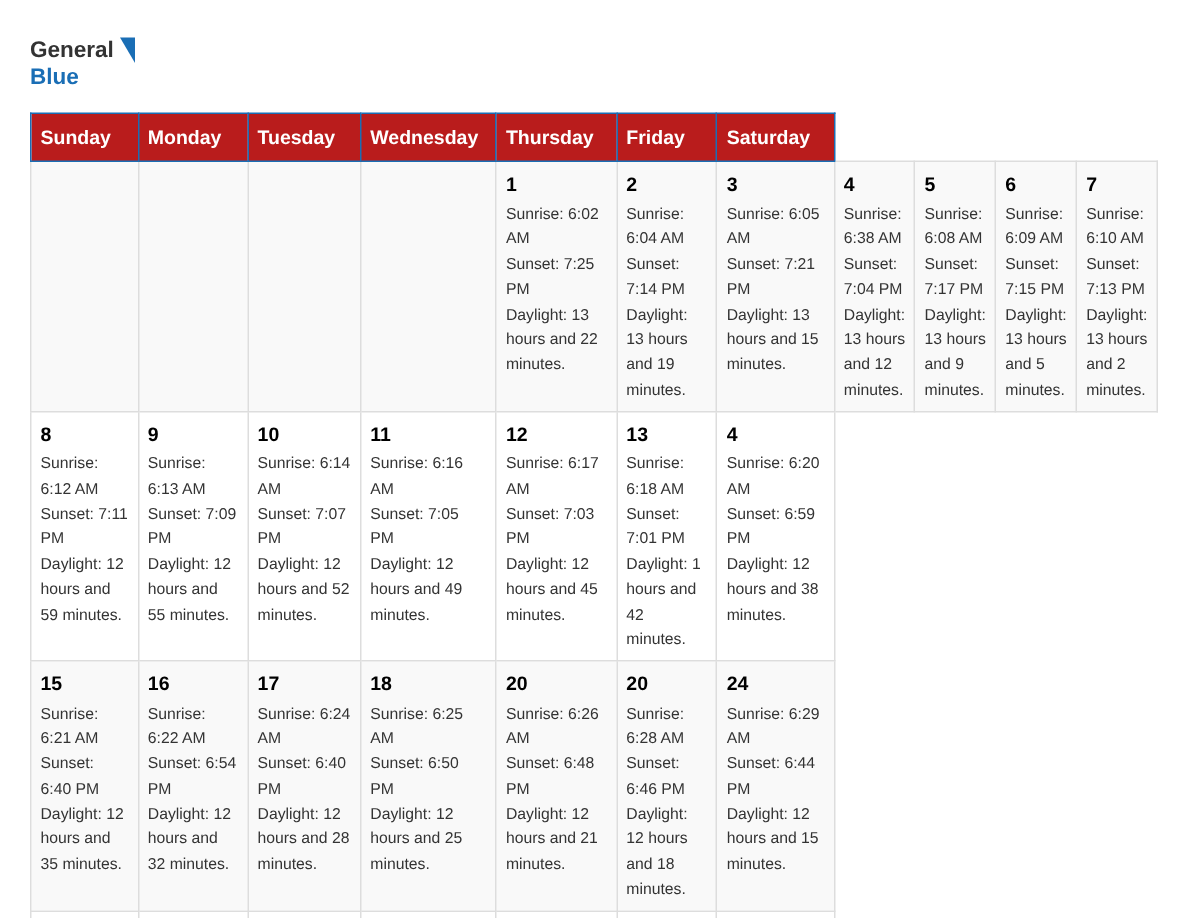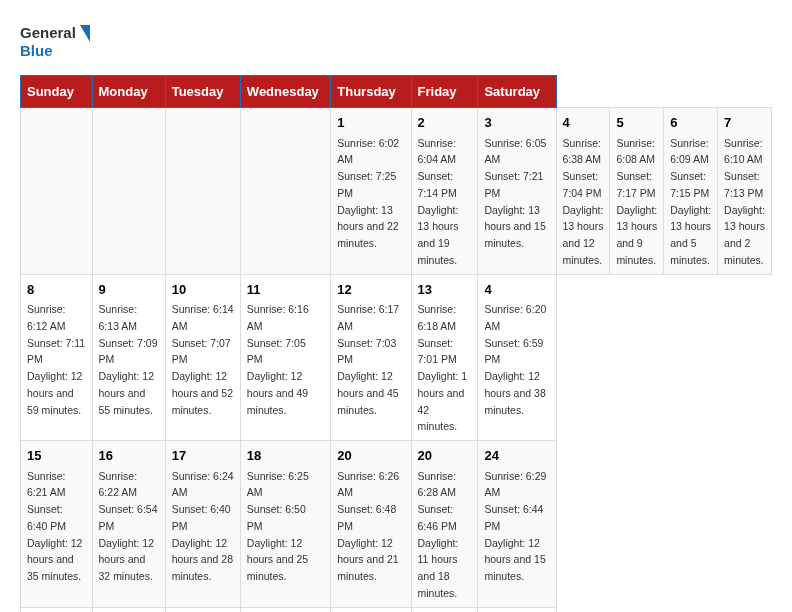--- a/index.html
+++ b/index.html
@@ -225,21 +225,21 @@
         <td>
         <span class="day-number">20</span>
         <span class="day-info">Sunrise: 6:26 AM</span><br>
         <span class="day-info">Sunset: 6:48 PM</span><br>
         <span class="day-info">Daylight: 12 hours and 21 minutes.</span>
       </td>
         <td>
         <span class="day-number">20</span>
         <span class="day-info">Sunrise: 6:28 AM</span><br>
         <span class="day-info">Sunset: 6:46 PM</span><br>
-        <span class="day-info">Daylight: 11 hours and 18 minutes.</span>
+        <span class="day-info">Daylight: 12 hours and 18 minutes.</span>
       </td>
         <td>
         <span class="day-number">24</span>
         <span class="day-info">Sunrise: 6:29 AM</span><br>
         <span class="day-info">Sunset: 6:44 PM</span><br>
         <span class="day-info">Daylight: 12 hours and 15 minutes.</span>
       </td>
       </tr>
       <tr>
         <td>

